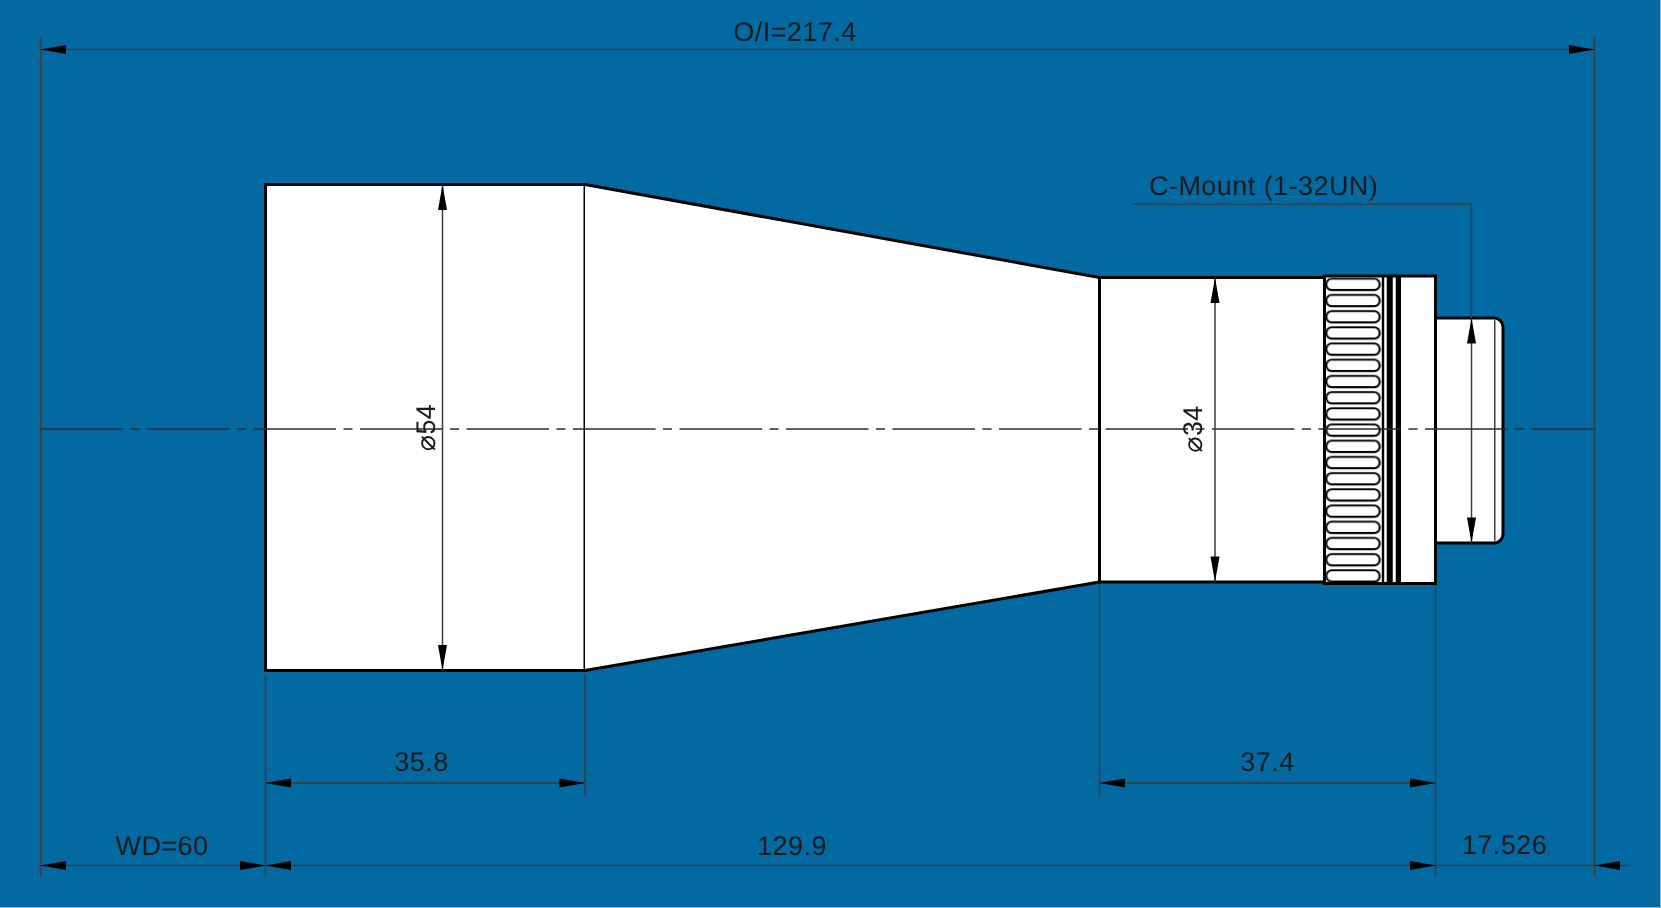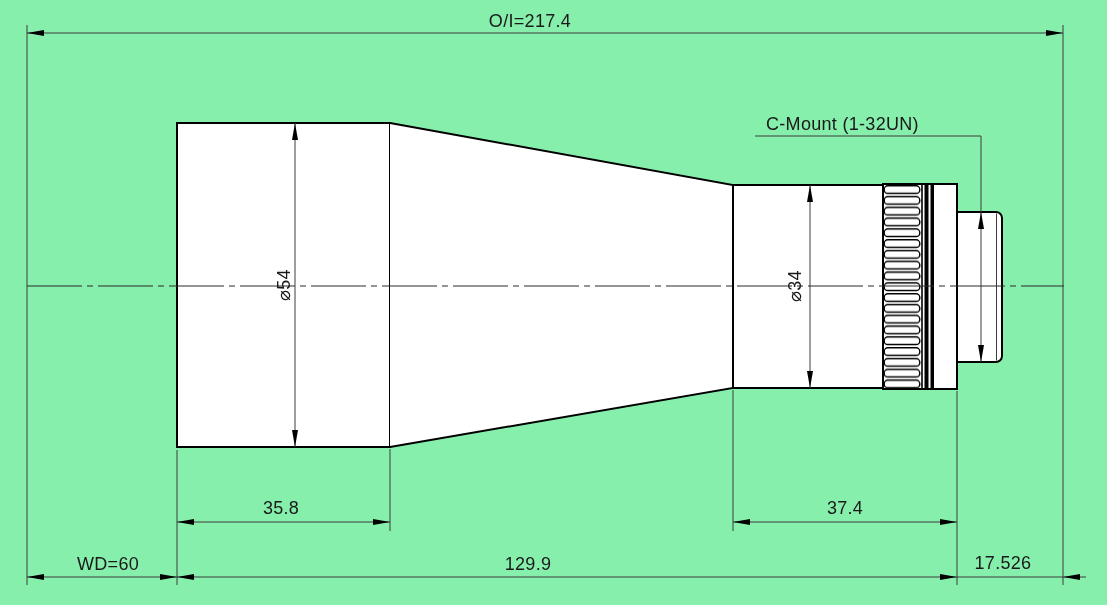--- a/index.html
+++ b/index.html
@@ -3,21 +3,21 @@
 <meta charset="utf-8">
 <style>
   html, body {
     margin: 0;
     padding: 0;
     background: #ffffff;
   }
   .drawing-wrap {
     width: 1107px;
     height: 605px;
-    background: #86efac;
+    background: #0369a1;
     position: relative;
     overflow: hidden;
   }
   svg {
     display: block;
   }
   .dim-text {
     font-family: "Liberation Sans", "DejaVu Sans", sans-serif;
     font-size: 18px;
     fill: #1a1a1a;

